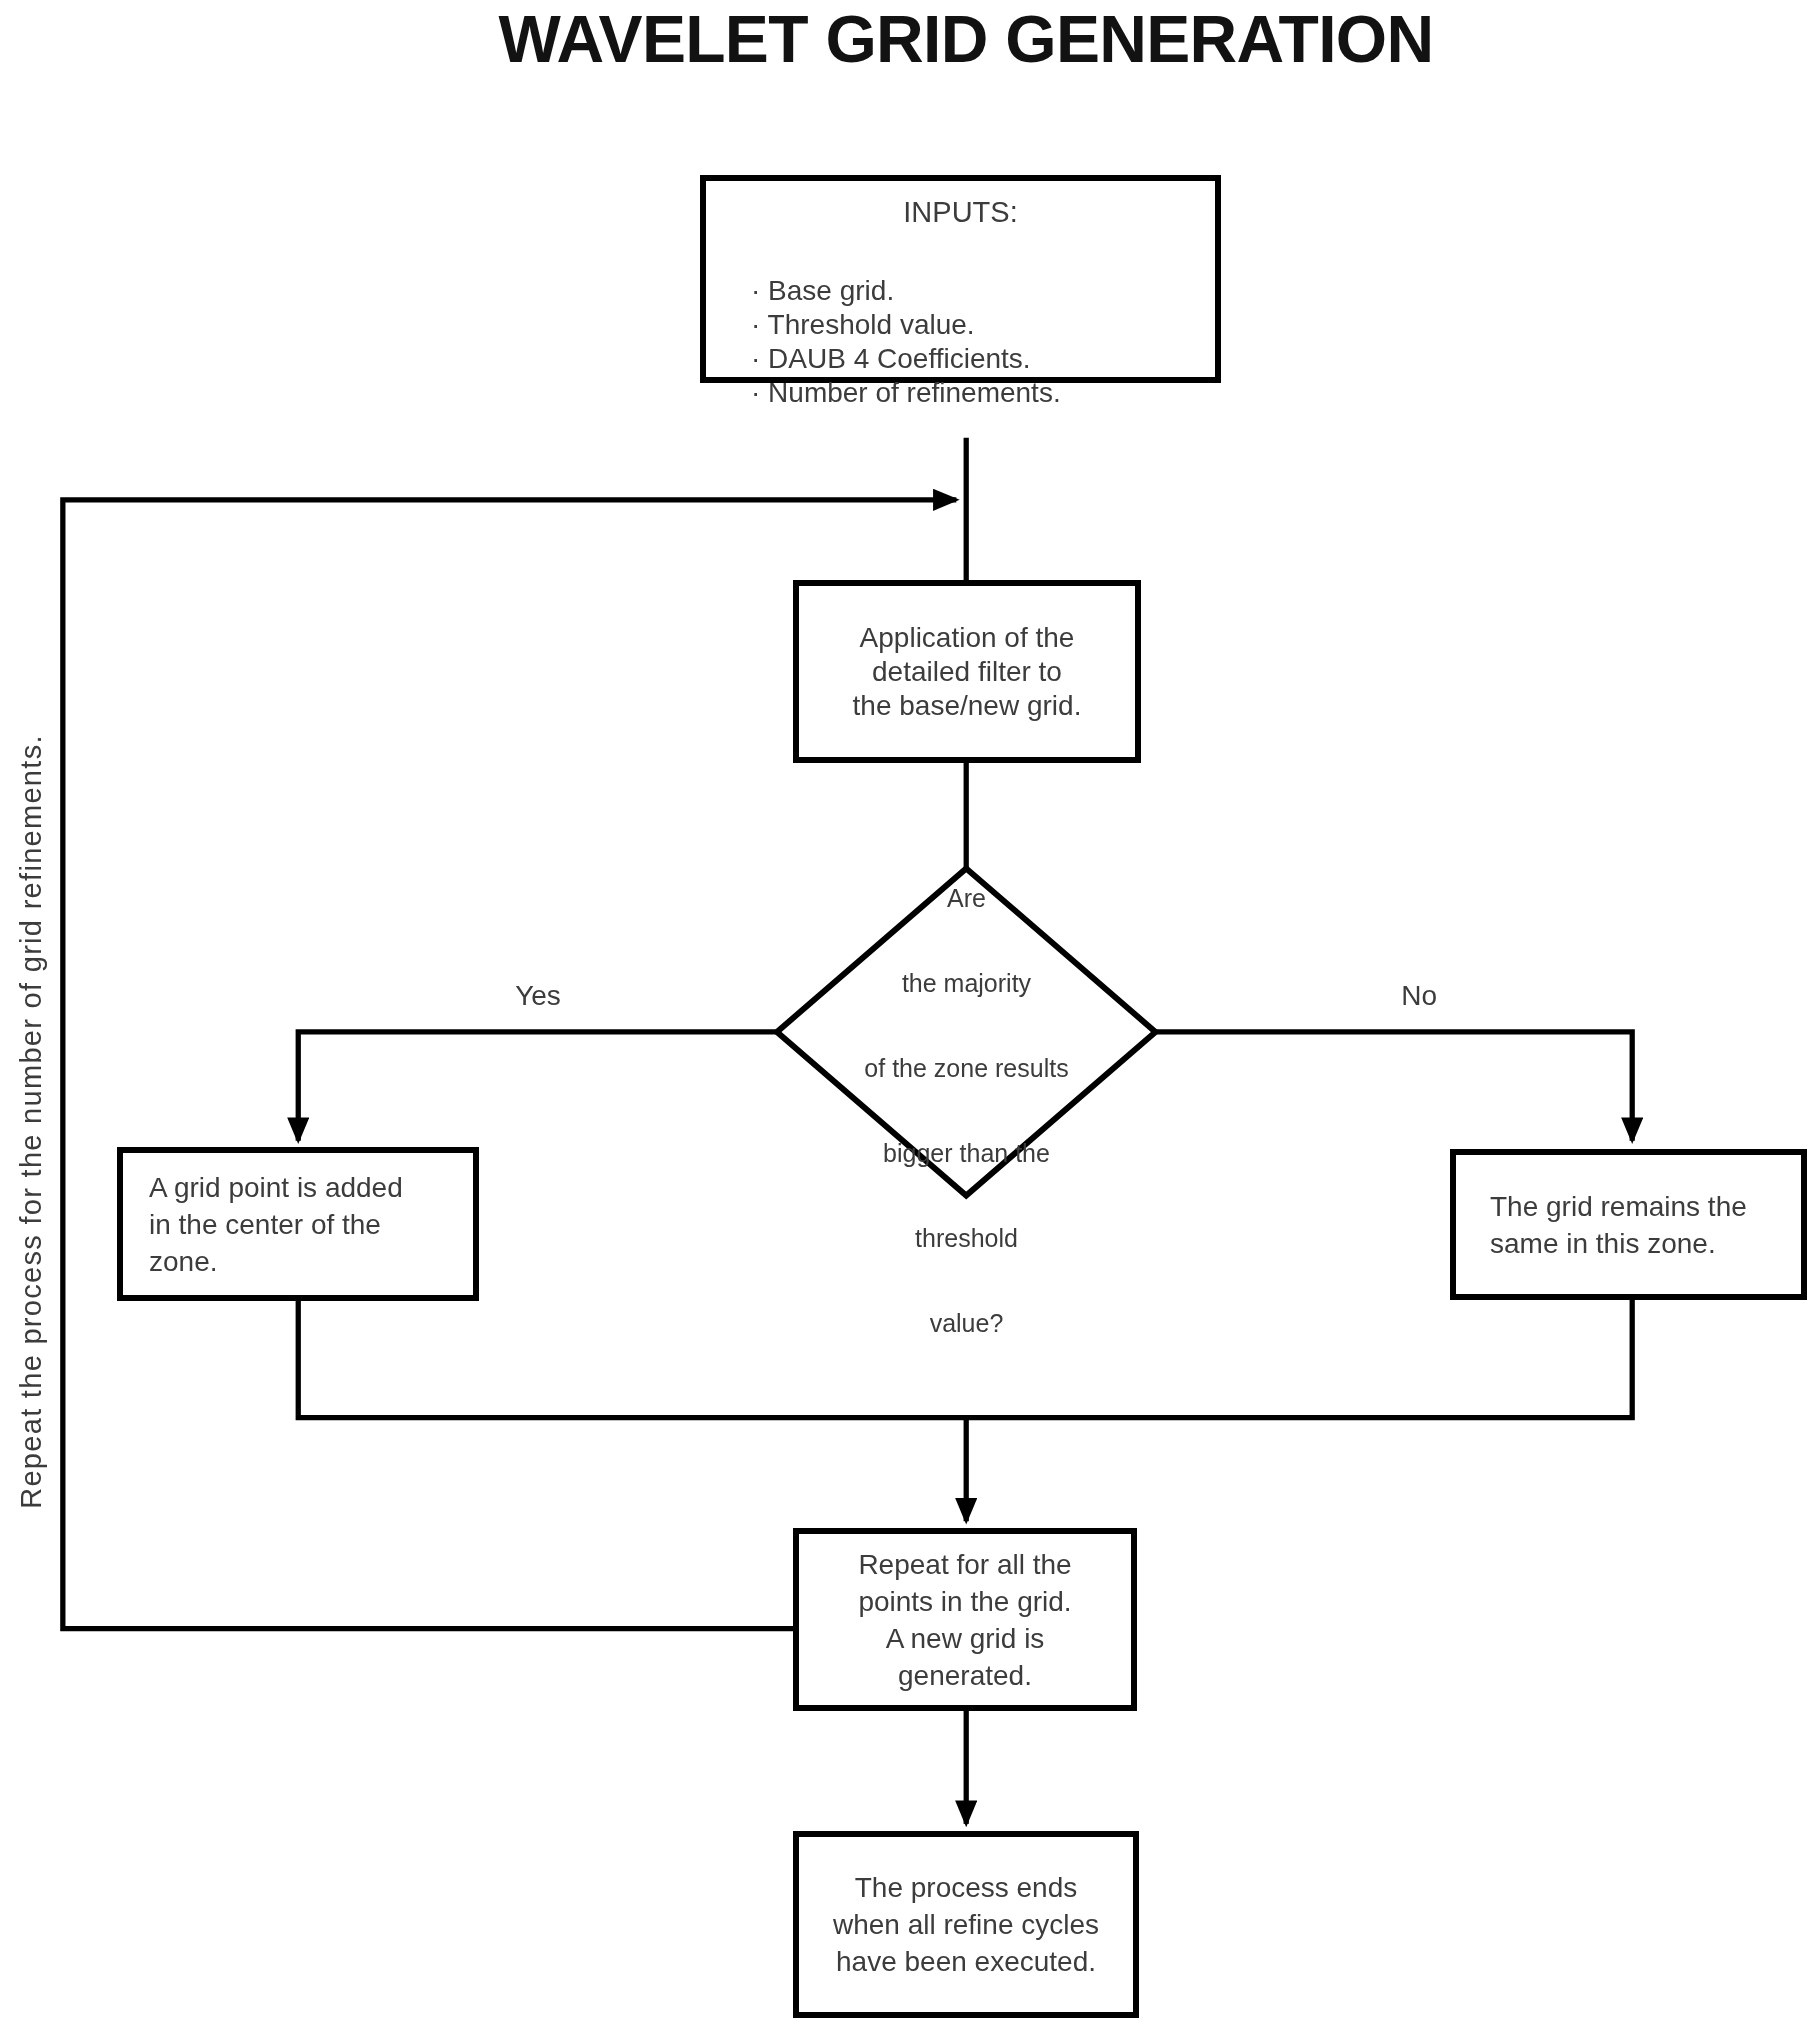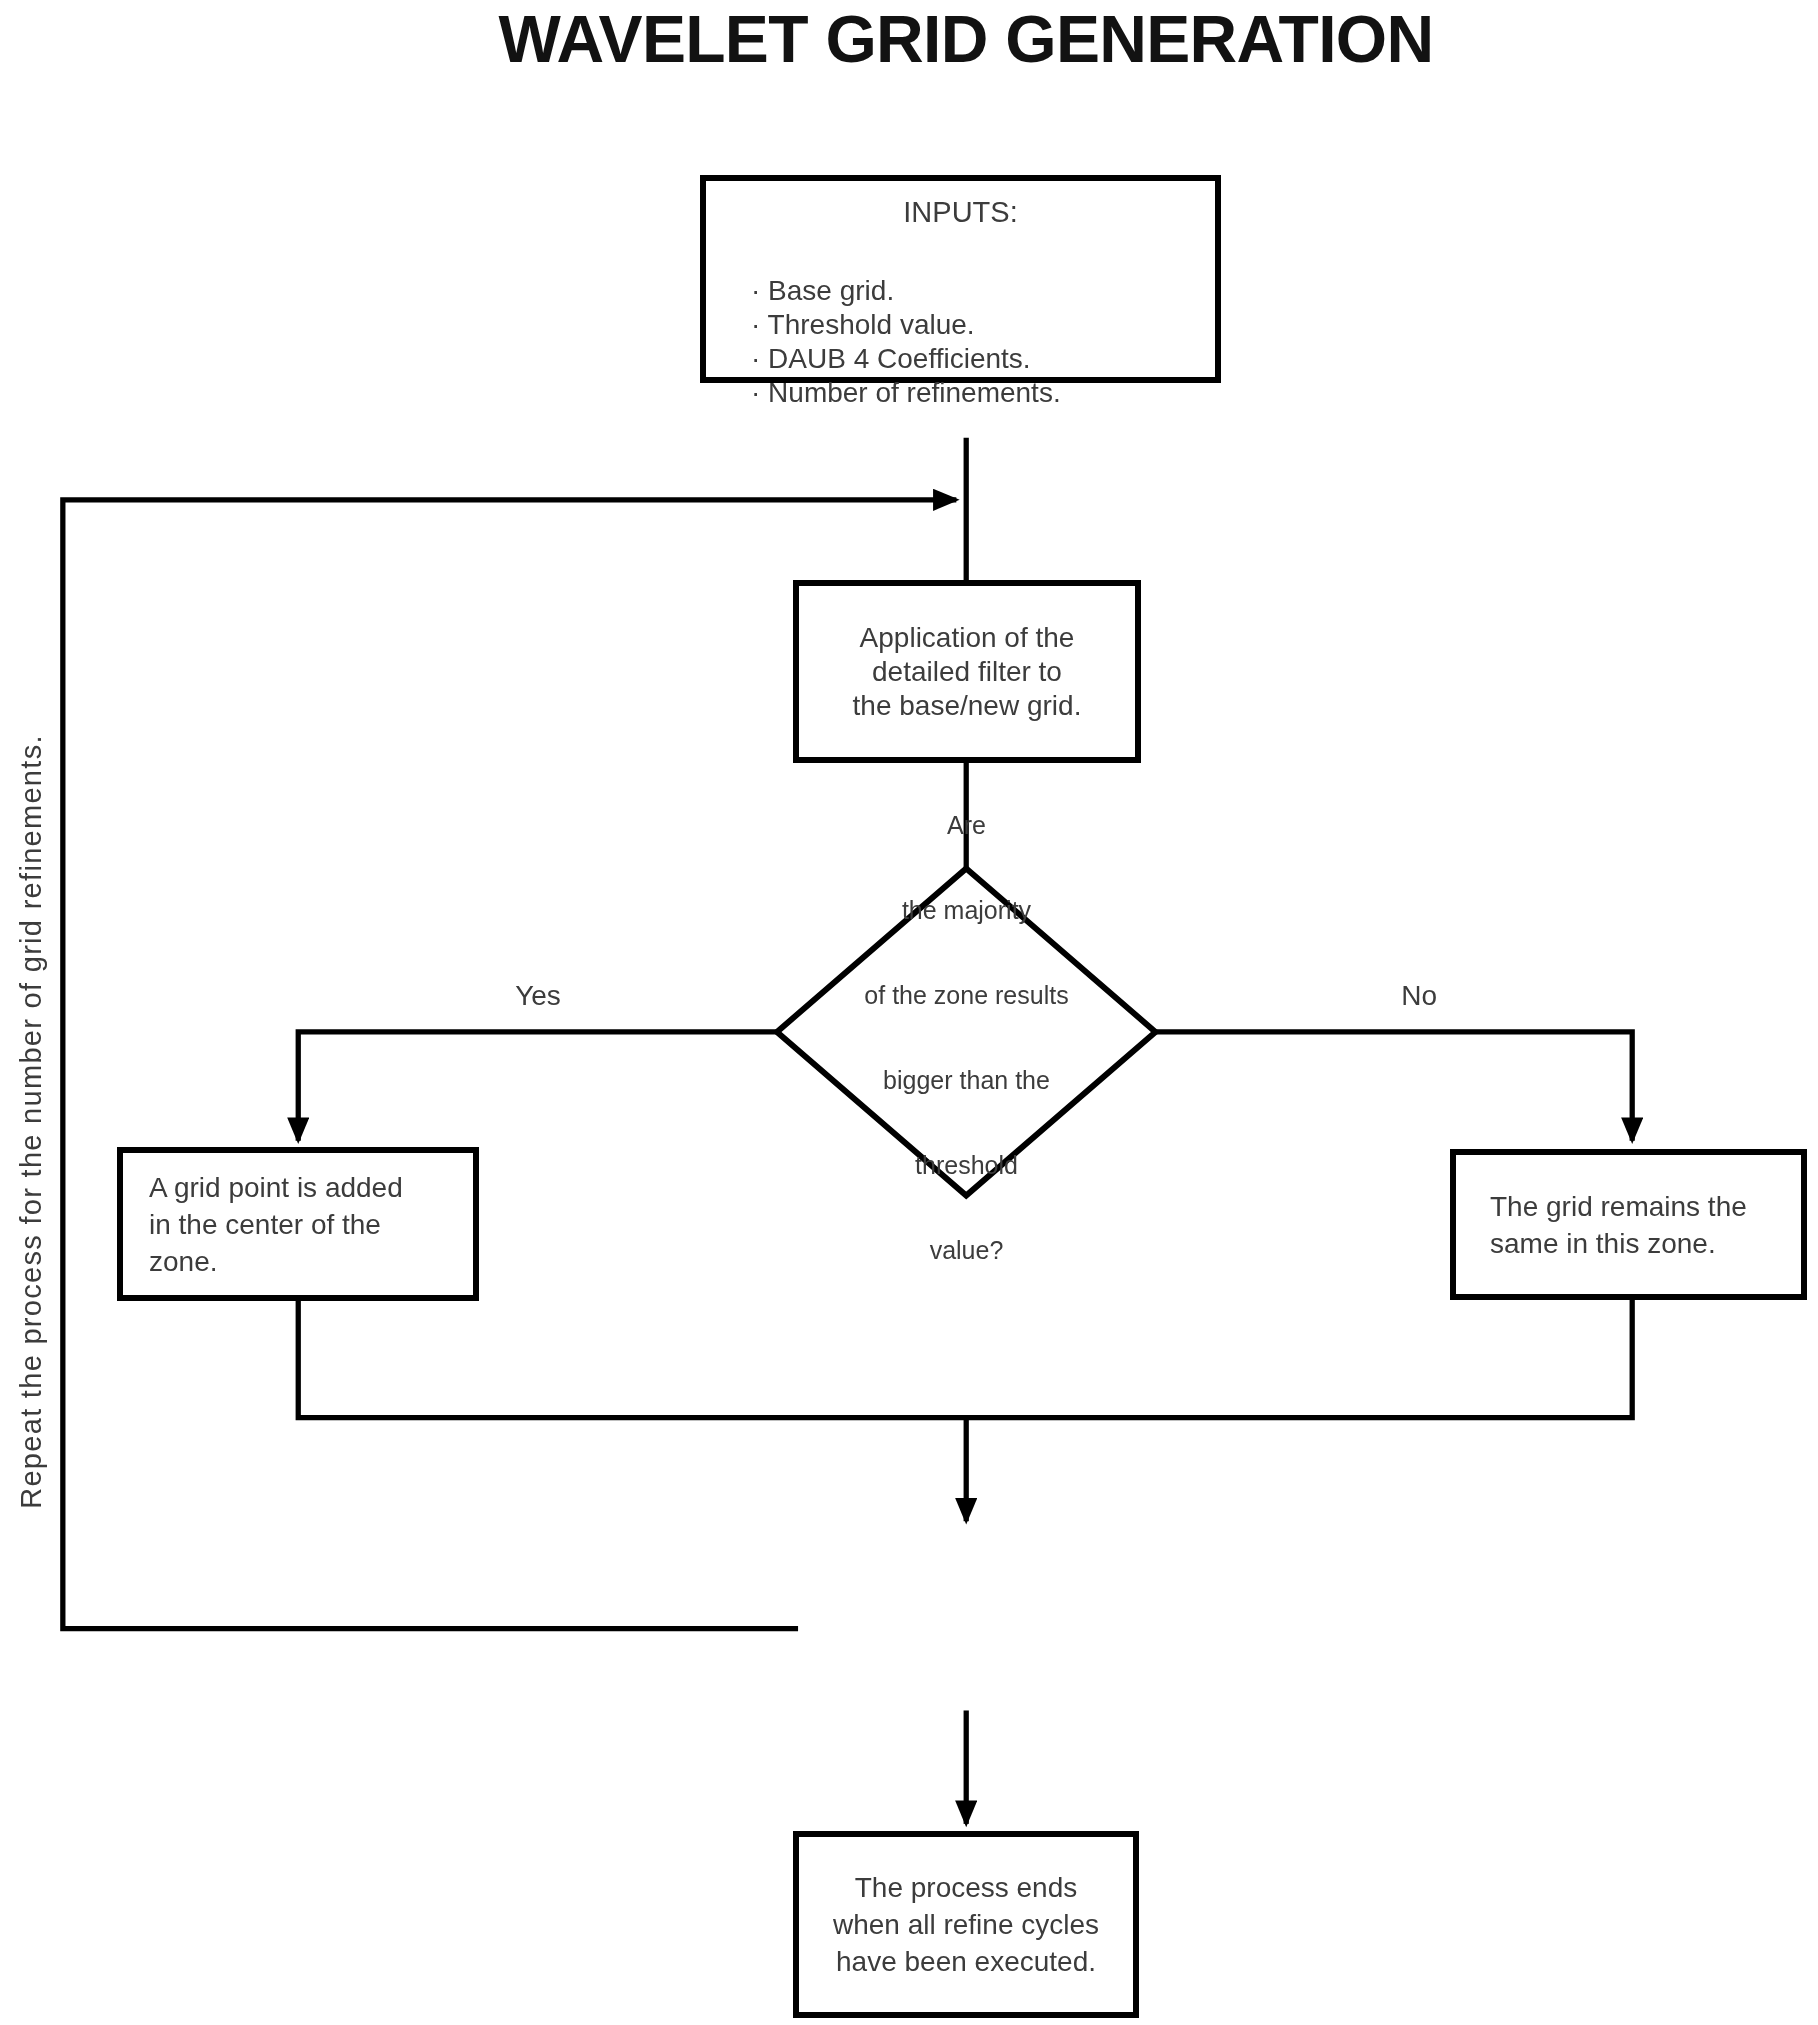--- a/index.html
+++ b/index.html
@@ -50,21 +50,21 @@
     margin-top: 47px;
     padding-left: 45px;
     text-align: left;
     font-size: 28px;
     line-height: 34px;
   }
   .inputs-items .bline { display: block; }
   .diamond-text {
     position: absolute;
     left: 777px; top: 868px; width: 379px; height: 327px;
-    display: flex; flex-direction: column; justify-content: center;
+    display: flex; flex-direction: column; justify-content: flex-start;
     text-align: center;
     padding-top: 12px;
     box-sizing: border-box;
     color: #3c3c3c;
     font-size: 25px;
     line-height: 37px;
     gap: 48px;
   }
   .branch-label {
     position: absolute;
@@ -153,20 +153,26 @@
     <span class="bline">A grid point is added</span>
     <span class="bline">in the center of the</span>
     <span class="bline">zone.</span>
   </div>
 
   <div class="box leftish" style="left:1450px; top:1149px; width:357px; height:151px; padding-left:34px;">
     <span class="bline">The grid remains the</span>
     <span class="bline">same in this zone.</span>
   </div>
 
+  <div class="box centered" style="left:793px; top:1528px; width:344px; height:183px;">
+    <span class="bline">Repeat for all the</span>
+    <span class="bline">points in the grid.</span>
+    <span class="bline">A new grid is</span>
+    <span class="bline">generated.</span>
+  </div>
 
   <div class="box centered" style="left:793px; top:1831px; width:346px; height:187px;">
     <span class="bline">The process ends</span>
     <span class="bline">when all refine cycles</span>
     <span class="bline">have been executed.</span>
   </div>
 
 </div>
 
 

